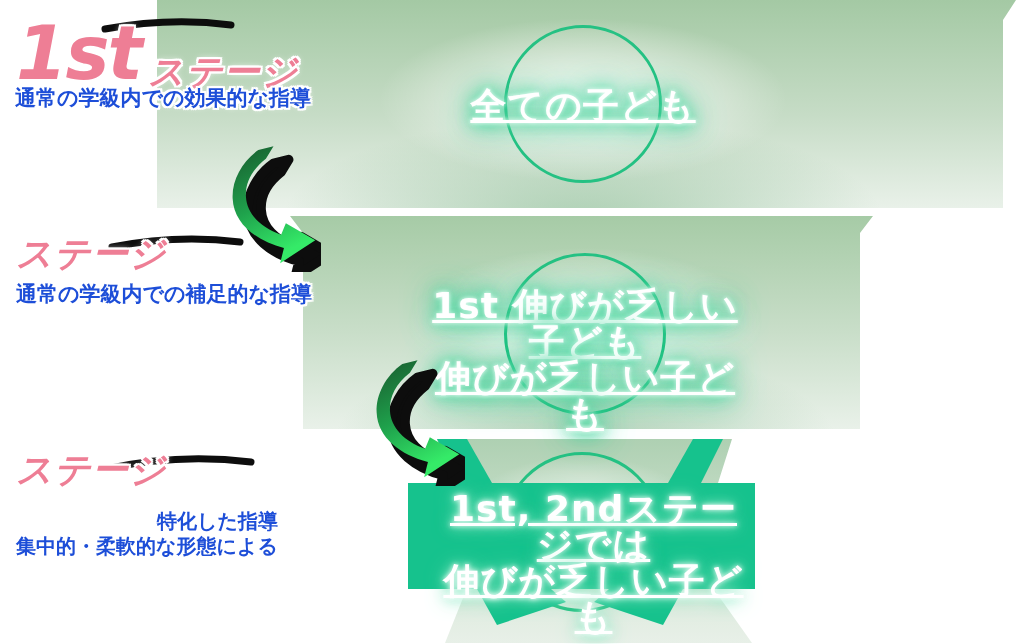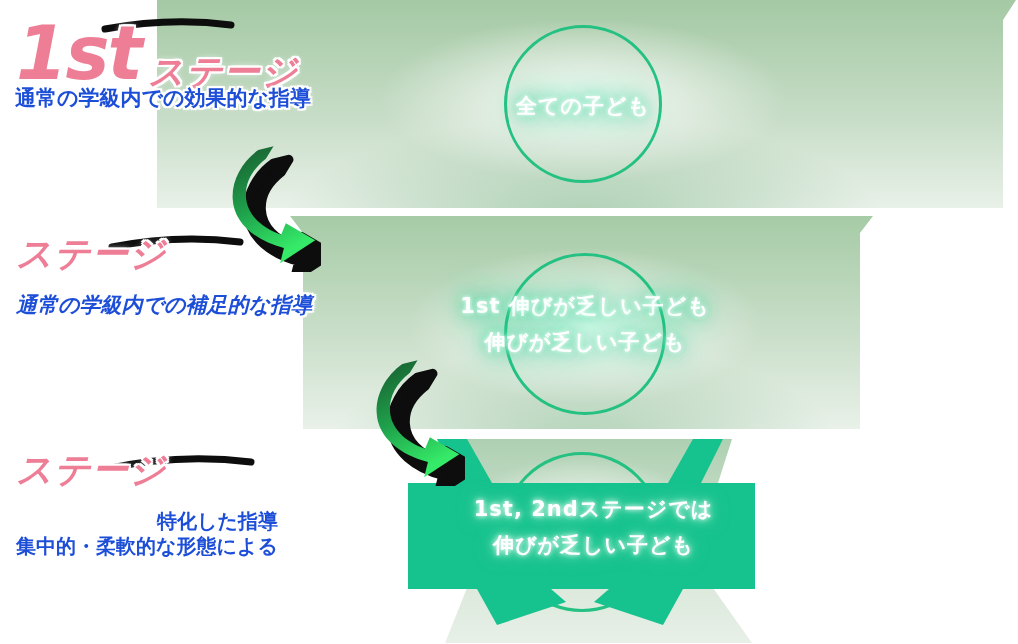--- a/index.html
+++ b/index.html
@@ -38,23 +38,24 @@
 
   
   .ring { position:absolute; border:3px solid #25c183; border-radius:50%; z-index:2; }
   .ring1 { left:504px; top:25px;  width:158px; height:158px; }
   .ring2 { left:504px; top:253px; width:162px; height:162px; }
   .ring3 { left:502px; top:452px; width:160px; height:160px; }
 
   
   .audience {
     position:absolute; z-index:4; text-align:center; color:#ffffff;
-    font-weight:bold; font-size:21px; line-height:36px; letter-spacing:1px;
+    font-weight:bold; font-size:36px; line-height:36px; letter-spacing:1px;
     text-shadow: 0 0 4px #ffffff, 0 0 9px #8deec6, 0 0 16px #3ecf97,
                  0 0 26px #3ecf97, 0 0 36px #3ecf97;
+    text-decoration: underline;
   }
   .aud1 { left:418px; top:88px;  width:330px; }
   .aud2 { left:420px; top:288px; width:330px; }
   .aud3 {
     left:408px; top:491px; width:347px; z-index:4;
     text-shadow: 0 0 5px rgba(255,255,255,.95), 0 0 11px #aef3d8, 0 0 20px #67ddb0;
     padding-left: 24px;
   }
 
   
@@ -74,21 +75,21 @@
   .h3 { left:16px; top:452px; }
 
   .stage-sub {
     position:absolute; z-index:8; color:#1d4ed8; font-weight:bold;
     font-size:21px; line-height:25px;
     text-shadow:-2px 0 0 #fff,2px 0 0 #fff,0 -2px 0 #fff,0 2px 0 #fff,
                 -2px -2px 0 #fff,2px 2px 0 #fff,-2px 2px 0 #fff,2px -2px 0 #fff,0 0 6px #fff;
     text-align:right;
   }
   .sub1 { left:15px; top:86px; }
-  .sub2 { left:16px; top:293px;font-style:italic; }
+  .sub2 { left:16px; top:282px; }
   .sub3 { left:16px; top:509px; font-size:20px; }
 
   
   .overlines { position:absolute; left:0; top:0; z-index:7; pointer-events:none; }
   .curve-arrow { position:absolute; z-index:7; }
   .arrow12 { left:226px; top:146px; }
   .arrow23 { left:370px; top:360px; }
 </style>
 </head>
 <body>

